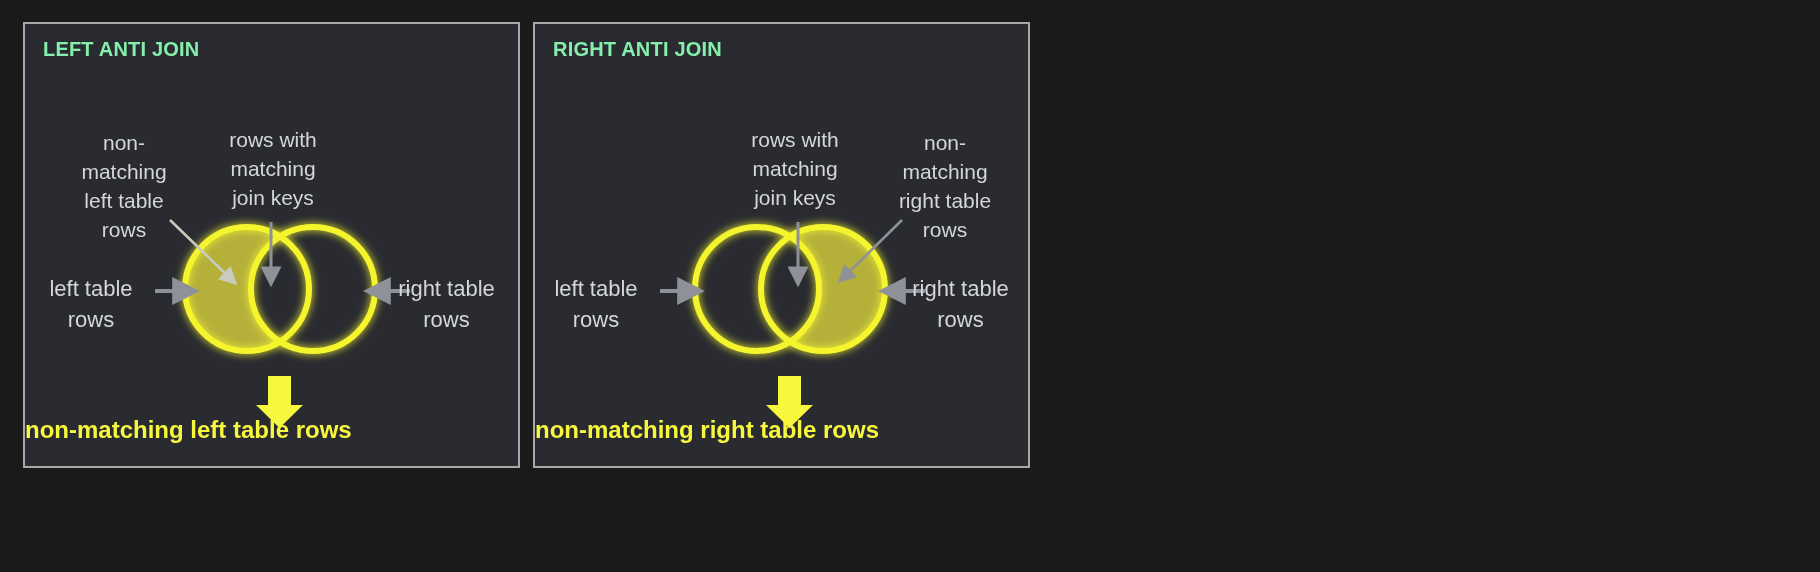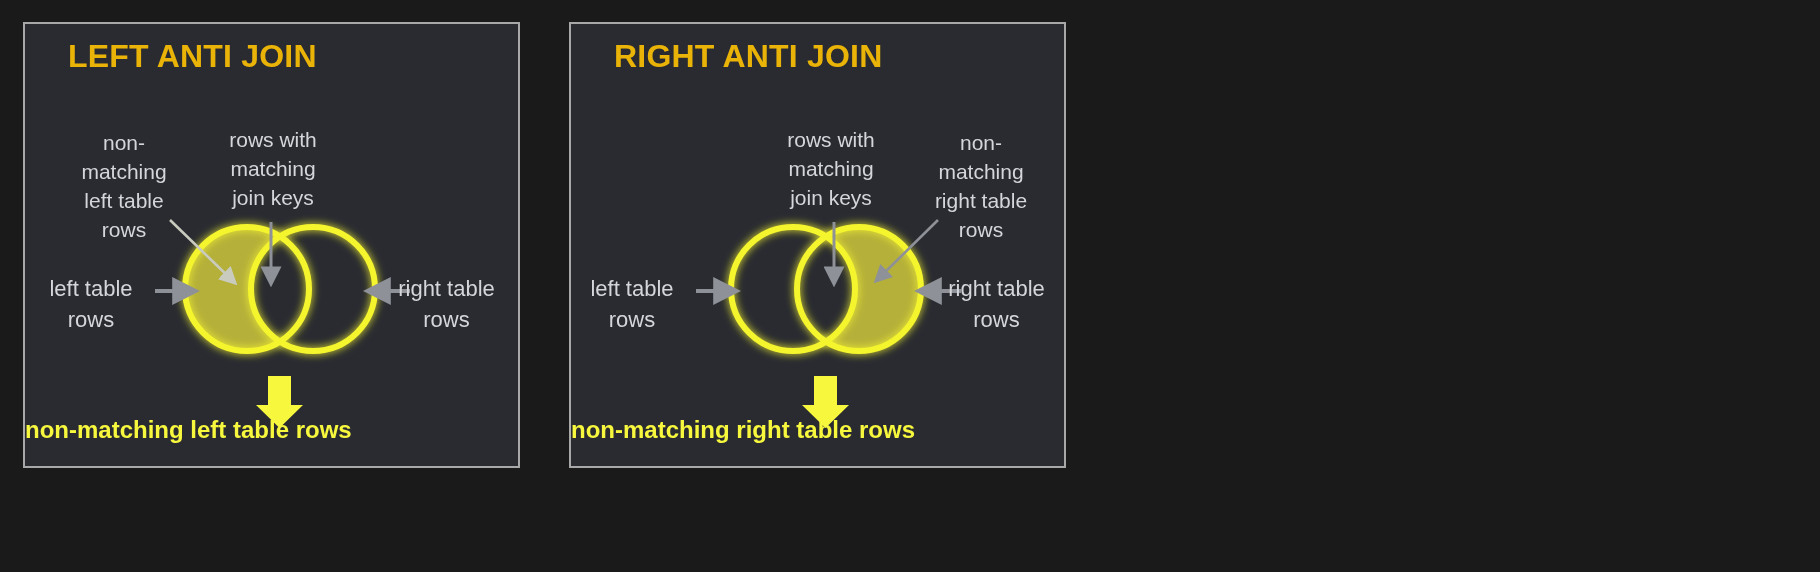--- a/index.html
+++ b/index.html
@@ -22,32 +22,31 @@
   .panel {
     position: absolute;
     top: 22px;
     width: 497px;
     height: 446px;
     background: #292b31;
     border: 2px solid #a8a8a8;
     box-sizing: border-box;
   }
   #panel-left  { left: 23px; }
-  #panel-right { left: 569px; }
+  #panel-right { left: 533px; }
 
   .panel-title {
     position: absolute;
     left: 18px;
     top: 14px;
-    color: #eab308;
-    font-size: 32px;
+    color: #86efac;
+    font-size: 20px;
     font-weight: bold;
     letter-spacing: 0.2px;
     white-space: nowrap;
-    margin-left: 25px;
   }
 
   .annot {
     position: absolute;
     color: #d4d6db;
     font-size: 21px;
     line-height: 29px;
     text-align: center;
     white-space: pre-line;
   }

